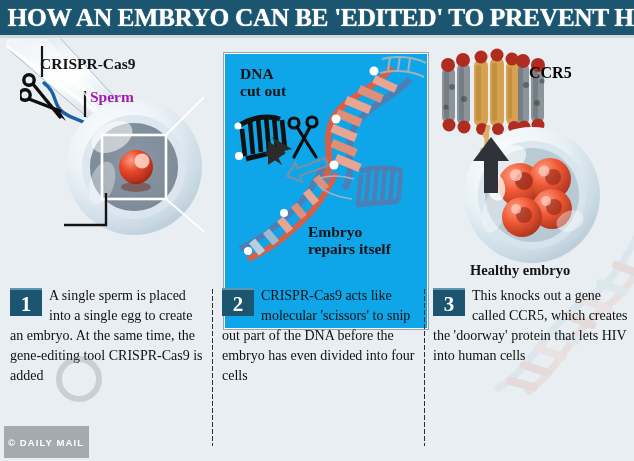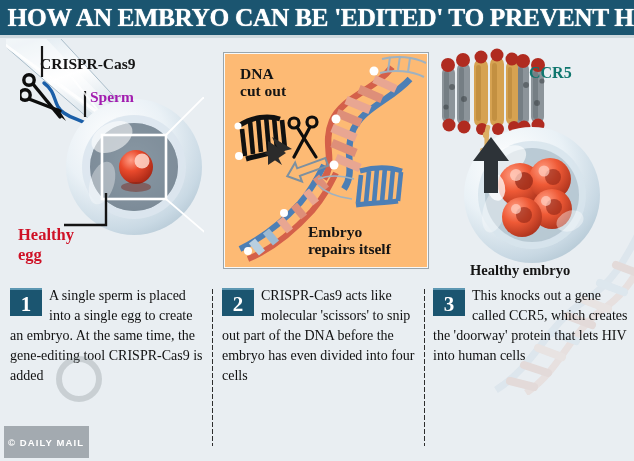--- a/index.html
+++ b/index.html
@@ -35,37 +35,37 @@
   .illus { position: absolute; left: 0; top: 41px; width: 634px; height: 244px; margin-left: 12px; }
 
   
   .wm-dna { position: absolute; right: -10px; bottom: -110px; width: 170px; height: 180px; opacity: .45; }
 
   
   .lbl { position: absolute; font-family: "Liberation Serif", serif; font-weight: bold; white-space: nowrap; }
   .lbl-crispr { left: 28px;  top: 14px;  font-size: 15.5px; color: #141414; }
   .lbl-sperm  { left: 78px;  top: 47px;  font-size: 15.5px; color: #a21caf; }
   .lbl-healthy{ left: 6px;   top: 184px; font-size: 16.5px; color: #cf1126; line-height: 1.22; }
-  .lbl-ccr5   { left: 517px; top: 23px;  font-size: 16px;   color: #0f766e; }
+  .lbl-ccr5   { left: 517px; top: 23px;  font-size: 16px;   color: #000000; }
   .lbl-hembryo{ left: 458px; top: 221px; font-size: 14.5px; color: #141414; }
 
   .lbl-dna    { left: 16px;  top: 12px;  font-size: 15.5px; color: #141414; line-height: 1.12; }
   .lbl-repair { left: 84px;  top: 170px; font-size: 15.5px; color: #141414; line-height: 1.12; text-align: left; }
 
   
   .pipette { position: absolute; left: -6px; top: -2px; width: 180px; height: 150px; }
   .scissors-1 { position: absolute; left: 8px; top: 30px; width: 46px; height: 52px; }
 
   
   .egg { position: absolute; left: 52px; top: 56px; width: 140px; height: 140px; }
 
   
   .dna-panel {
-    position: absolute; left: 211px; top: 11px; width: 206px; height: 217px;
-    background: #fdba74; border: 1px solid #9aa6ad;
+    position: absolute; left: 211px; top: 11px; width: 206px; height: 278px;
+    background: #0ea5e9; border: 1px solid #9aa6ad;
     box-shadow: inset 0 0 0 1px #f7f9fa;
   }
   .dna-svg { position: absolute; left: 0; top: 0; width: 206px; height: 217px; }
   .scissors-2 { position: absolute; left: 62px; top: 62px; width: 40px; height: 46px; }
 
   
   .protein { position: absolute; left: 426px; top: 6px; width: 112px; height: 118px; }
   .arrow-up { position: absolute; left: 459px; top: 96px; width: 40px; height: 56px; }
   .embryo { position: absolute; left: 448px; top: 84px; width: 148px; height: 140px; }
 
@@ -223,24 +223,20 @@
       <rect x="38" y="38" width="64" height="64" fill="none" stroke="#ffffff" stroke-width="2.6"></rect>
 
       <line x1="102" y1="38" x2="150" y2="-10" stroke="#ffffff" stroke-width="1.8"></line>
       <line x1="102" y1="102" x2="158" y2="150" stroke="#ffffff" stroke-width="1.8"></line>
 
       <polyline points="-18,128 42,128 42,96" fill="none" stroke="#141414" stroke-width="2.4"></polyline>
     </svg>
 
     <div class="lbl lbl-crispr">CRISPR-Cas9</div>
     <div class="lbl lbl-sperm">Sperm</div>
-    <div class="lbl lbl-healthy">
-      <div>Healthy</div>
-      <div>egg</div>
-    </div>
 
     <div class="dna-panel">
       <svg class="dna-svg" viewBox="0 0 206 217">
 
         <g>
           <path d="M168,14 C150,38 118,44 108,68 C98,92 112,108 100,126" fill="none" stroke="#d4604a" stroke-width="6.5"></path>
           <path d="M186,26 C166,48 136,56 128,80 C120,104 132,118 120,136" fill="none" stroke="#4d7fb5" stroke-width="6.5"></path>
           <g stroke-width="8.5" stroke-linecap="butt">
             <line x1="150" y1="26" x2="172" y2="36" stroke="#e8a692"></line>
             <line x1="135" y1="36" x2="158" y2="46" stroke="#de8f79"></line>

